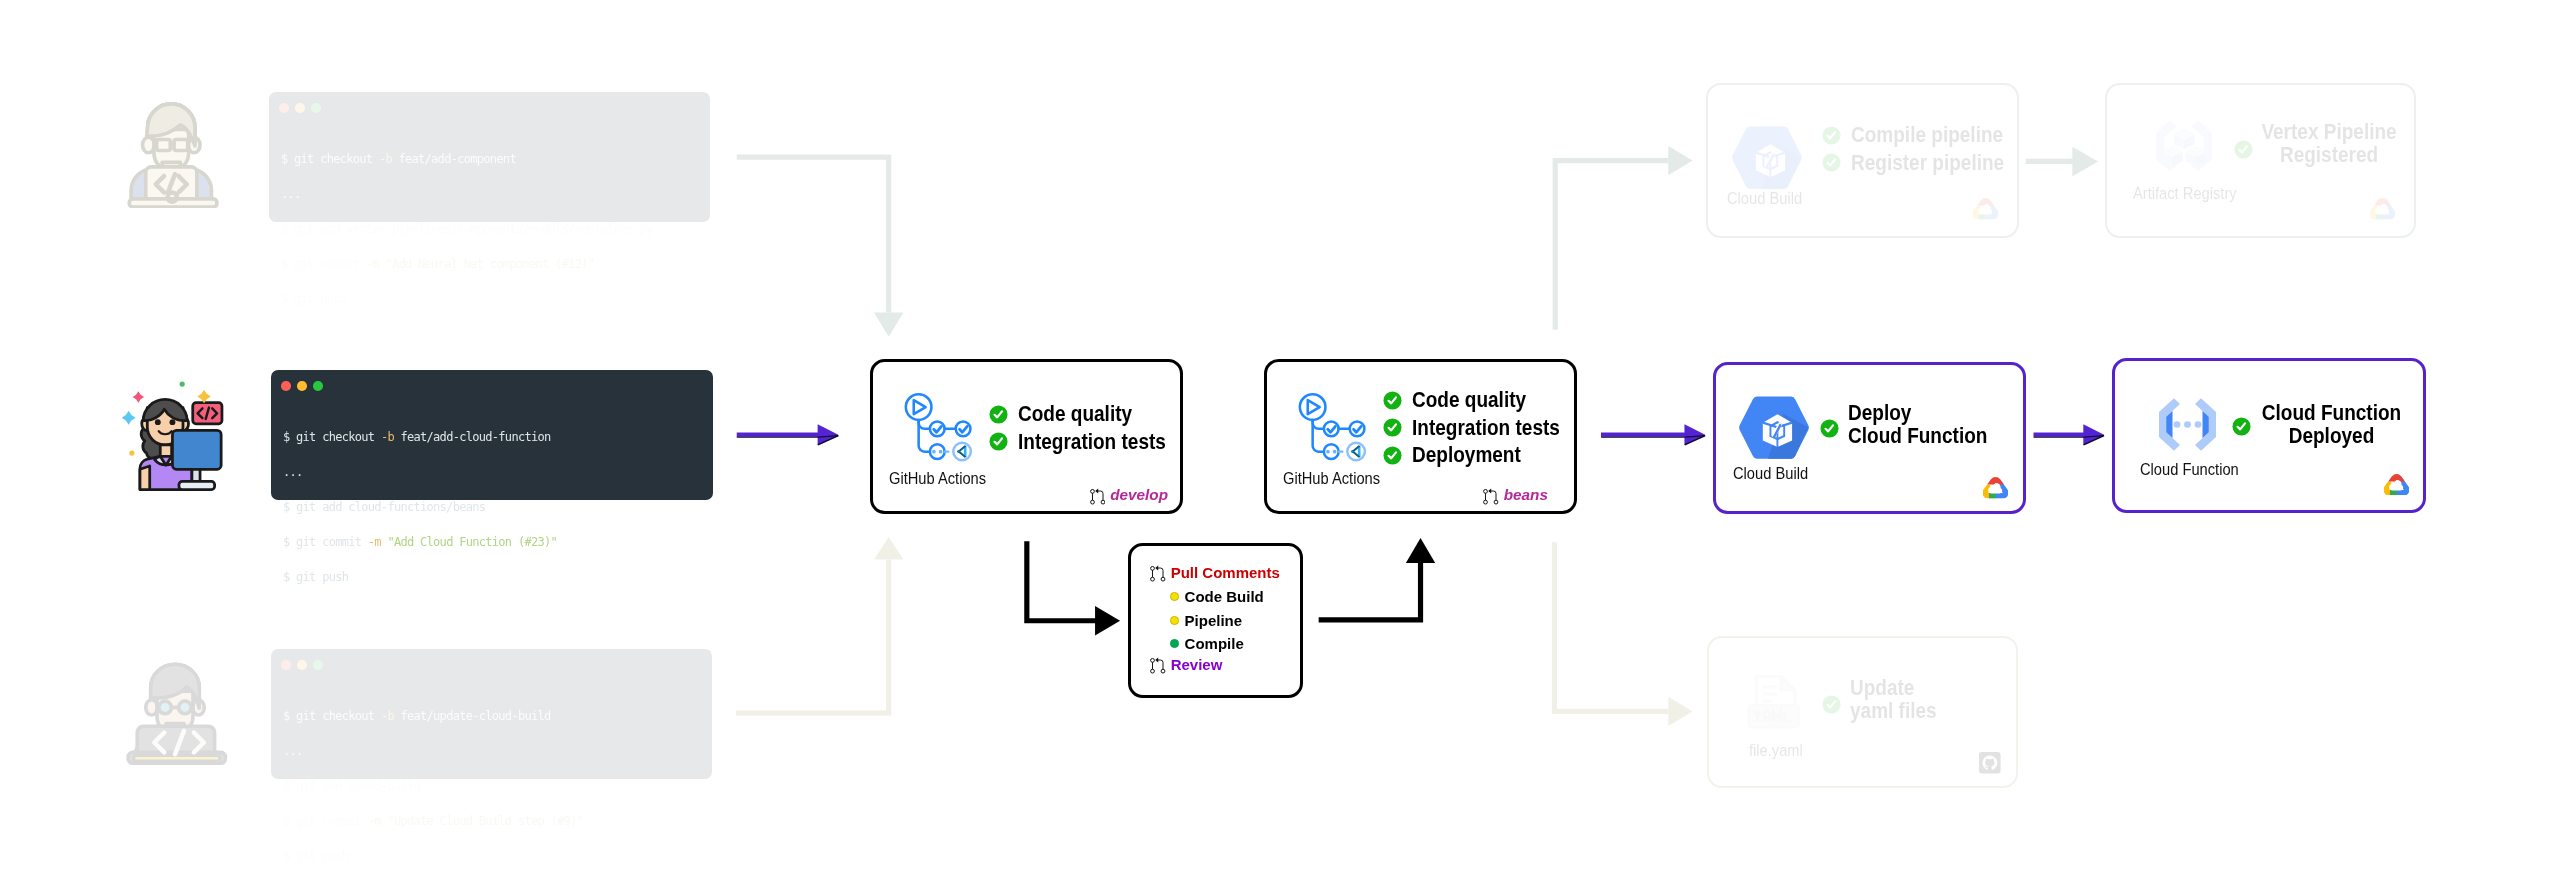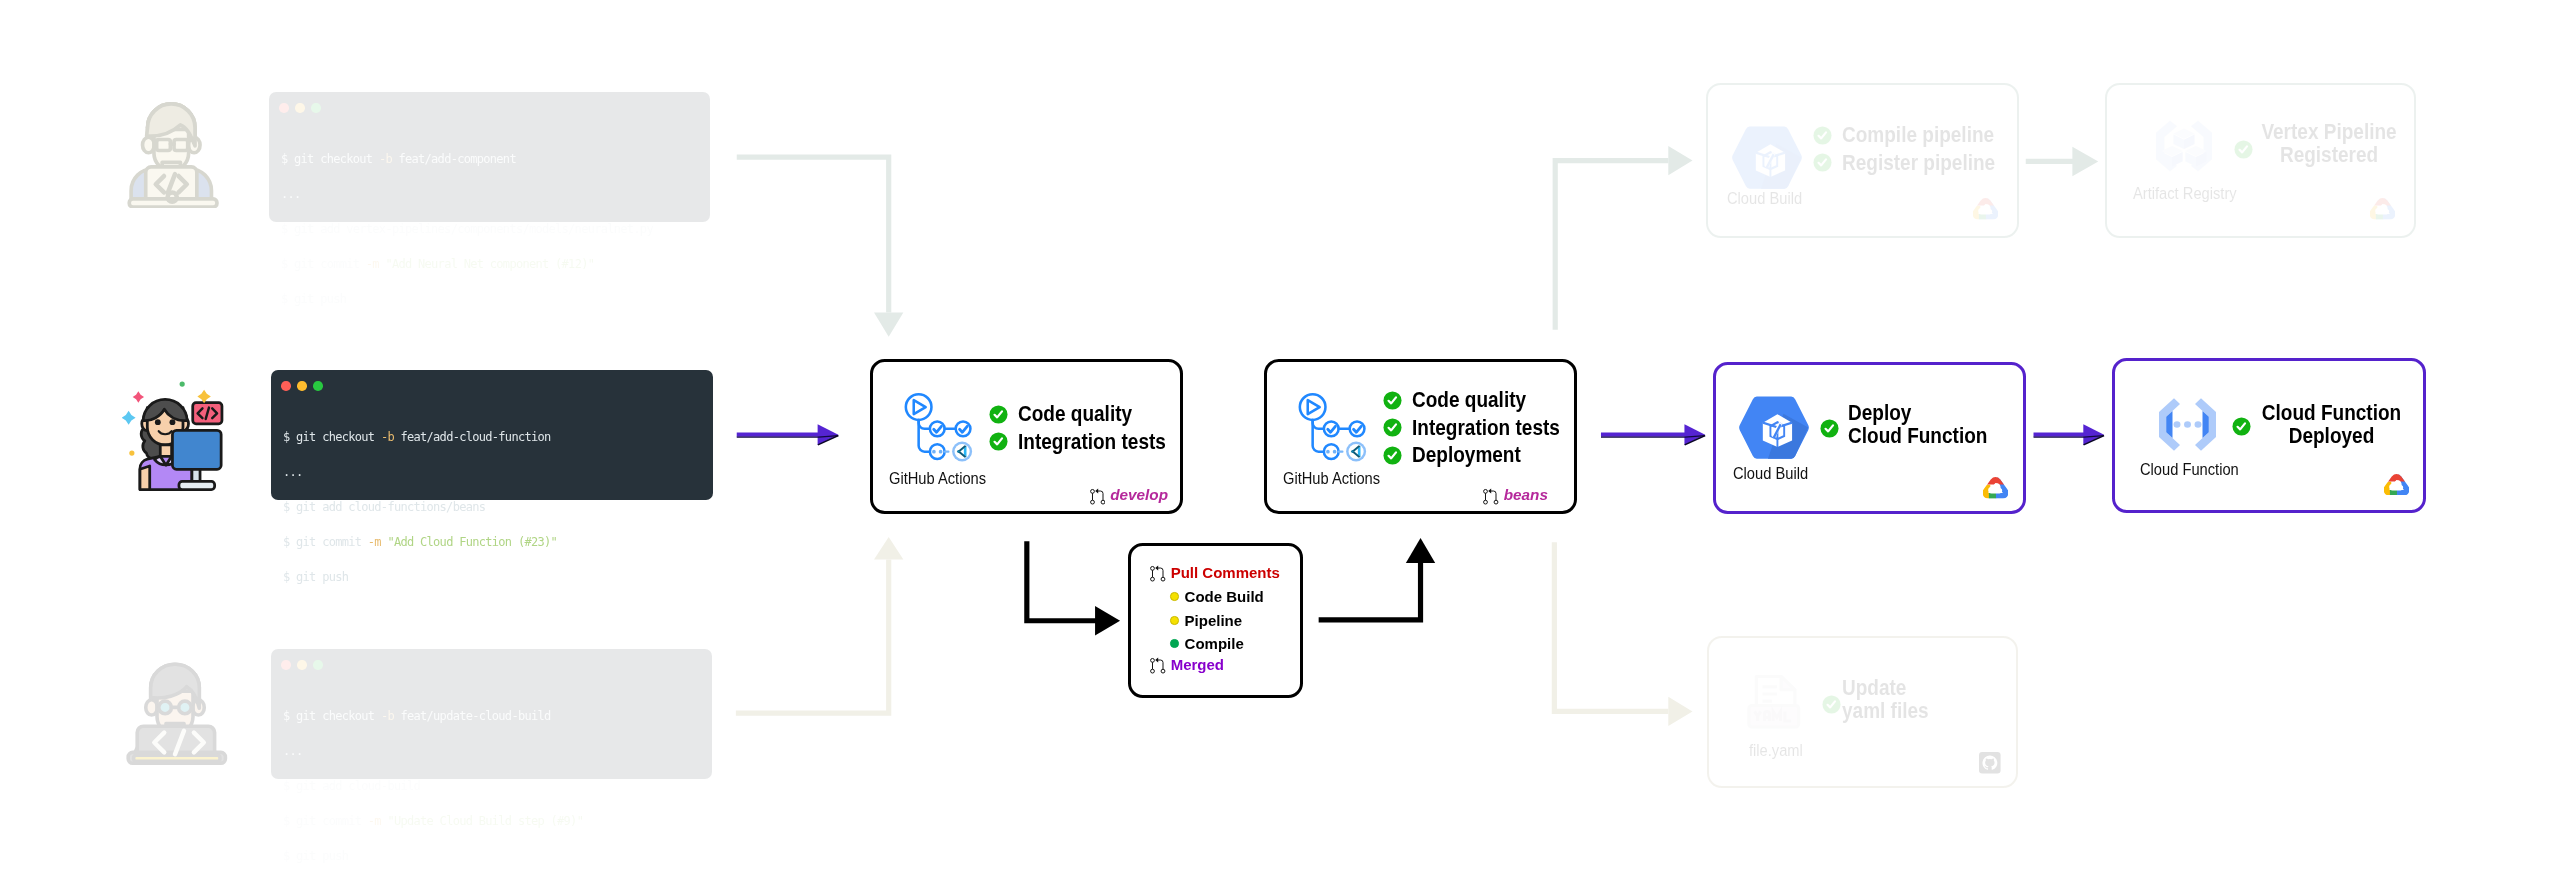--- a/index.html
+++ b/index.html
@@ -502,41 +502,41 @@
           <g fill="none" stroke="currentColor" stroke-width="1.15">
             <circle cx="2.9" cy="7.2" r="2.2"></circle>
             <circle cx="2.9" cy="19.7" r="2.2"></circle>
             <circle cx="15.1" cy="19.7" r="2.2"></circle>
             <path d="M2.9 9.4 V17.5"></path>
             <path d="M15.1 17.5 V9.7 a2.9 2.9 0 0 0 -2.9 -2.9 H8.8"></path>
           </g>
           <path d="M9.5 4.0 L6.0 6.9 L9.5 9.8 Z" fill="currentColor"></path>
         </svg>
       </span>
-    <span class="prlbl" style="color:#8800cc;">Merged</span>
+    <span class="prlbl" style="color:#8800cc;">Review</span>
   </div>
 </div>
 
 <div class="card ghost2" style="left:1706px;top:83px;width:313px;height:155px;border:2.8px solid #4e7f6c;">
   <span class="cb-icon abs" style="left:21px;top:28.5px;">
       <svg viewBox="0 0 100 100" preserveAspectRatio="none" width="100%" height="100%">
         <path d="M27.4 14 H72.6 A6 6 0 0 1 77.8 17 L95 46 A6 6 0 0 1 95 52 L77.8 81 A6 6 0 0 1 72.6 84 H27.4 A6 6 0 0 1 22.2 81 L5 52 A6 6 0 0 1 5 46 L22.2 17 A6 6 0 0 1 27.4 14 Z" fill="#4285f4"></path>
         <path d="M62.5 33.5 L95 49 L77.8 81 A6 6 0 0 1 72.6 84 H42 Z" fill="#3b78de"></path>
         <path d="M54.5 33.9 L73.8 43.4 L73.8 63.4 L54.5 70.8 L35.3 63.4 L35.3 43.4 Z" fill="#fff"></path>
         <g fill="none" stroke="#4285f4" stroke-width="2.5" stroke-linejoin="miter" stroke-linecap="butt">
           <path d="M35.3 43.4 L54.5 48.7 L73.8 43.4"></path>
           <path d="M54.5 48.7 V70.8"></path>
           <path d="M54.5 43.0 L63.4 47.4 L63.4 58.5 L54.5 61.9 L45.3 58.5 L45.3 47.4 Z"></path>
         </g>
         <path d="M61.3 45.0 L51.0 61.3 L46.6 58.5 L56.8 42.3 Z" fill="#fff"></path>
         <path d="M60.1 46.2 L50.7 61.4 L48.2 59.7 L57.6 44.5 Z" fill="#4285f4"></path>
       </svg>
     </span>
   <div class="svcname" style="left:19px;top:104px;">Cloud Build</div>
-  <div class="steps" style="left:105px;top:37px;">
+  <div class="steps" style="left:114px;top:37px;">
     <div class="step" style="margin-bottom:1.7px;">
       <span class="ck">
           <svg viewBox="0 0 24 24" width="100%" height="100%">
             <circle cx="12" cy="12" r="11.4" fill="#11b211"></circle>
             <path d="M7.0 12.4 L10.3 15.6 L16.4 8.0" stroke="#fff" stroke-width="2.8" fill="none" stroke-linecap="round" stroke-linejoin="round"></path>
           </svg>
         </span>
       <span class="lbl">Compile pipeline</span>
     </div>
     <div class="step">
@@ -655,21 +655,21 @@
         </g>
       </svg>
     </span>
   <div class="svcname" style="left:40px;top:103px;">file.yaml</div>
   <span class="ck abs" style="left:113px;top:57px;">
       <svg viewBox="0 0 24 24" width="100%" height="100%">
         <circle cx="12" cy="12" r="11.4" fill="#11b211"></circle>
         <path d="M7.0 12.4 L10.3 15.6 L16.4 8.0" stroke="#fff" stroke-width="2.8" fill="none" stroke-linecap="round" stroke-linejoin="round"></path>
       </svg>
     </span>
-  <div class="bigtitle" style="left:133px;top:39px;">
+  <div class="bigtitle" style="left:141px;top:39px;">
     <div>Update</div>
     <div>yaml files</div>
   </div>
 </div>
 
 <span class="gh-icon abs" style="left:1979px;top:752px;">
     <svg viewBox="0 0 40 40" width="100%" height="100%">
       <rect x="0" y="0" width="40" height="40" rx="6" fill="#e2e2e2"></rect>
       <path d="M20 6.5 a13.6 13.6 0 0 0-4.3 26.5c0.7 0.13 0.95-0.3 0.95-0.66v-2.3c-3.8 0.82-4.6-1.83-4.6-1.83-0.62-1.58-1.52-2-1.52-2-1.24-0.85 0.1-0.83 0.1-0.83 1.37 0.1 2.1 1.41 2.1 1.41 1.22 2.1 3.2 1.49 3.98 1.14 0.12-0.89 0.48-1.49 0.87-1.83-3.04-0.35-6.23-1.52-6.23-6.76 0-1.5 0.53-2.72 1.41-3.68-0.14-0.35-0.61-1.74 0.13-3.63 0 0 1.15-0.37 3.77 1.4a13.1 13.1 0 0 1 6.86 0c2.62-1.77 3.77-1.4 3.77-1.4 0.75 1.89 0.28 3.28 0.14 3.63 0.88 0.96 1.41 2.18 1.41 3.68 0 5.26-3.2 6.41-6.25 6.75 0.49 0.42 0.93 1.26 0.93 2.54v3.76c0 0.36 0.25 0.79 0.96 0.66A13.6 13.6 0 0 0 20 6.5z" fill="#fff"></path>
     </svg>

